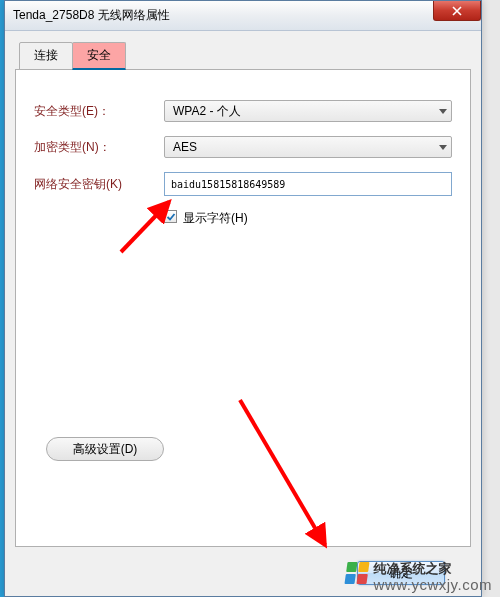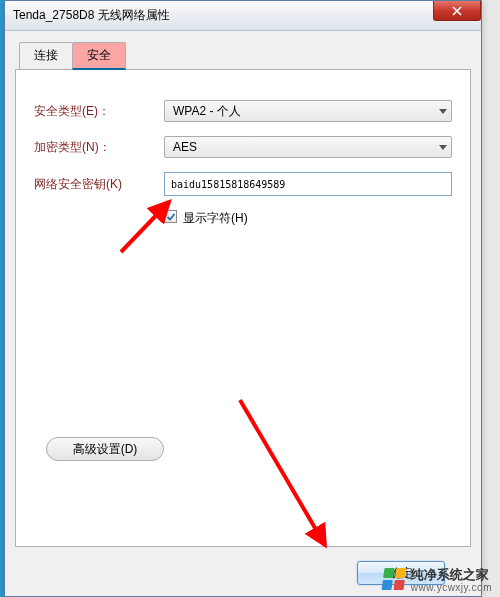--- a/index.html
+++ b/index.html
@@ -28,21 +28,21 @@
     .bottom-bar { position: absolute; bottom: 0; left: 0; right: 0; height: 46px; background: #f0f0f0; display: flex; align-items: center; justify-content: flex-end; padding-right: 36px; margin-left: 35px; }
     .ok-btn { width: 88px; height: 24px; background: linear-gradient(to bottom, #f4f9ff 0%, #d6e8fb 48%, #bedcf7 52%, #cfe5fa 100%); border: 1px solid #5a8fc8; border-radius: 3px; font-size: 12px; cursor: pointer; display: flex; align-items: center; justify-content: center; box-shadow: 0 0 2px rgba(90,143,200,0.5); }
     .arrow-red { position: absolute; pointer-events: none; }
     .arrow1 { left: 113px; top: 190px; width: 70px; height: 70px; }
     .arrow2 { left: 230px; top: 390px; width: 110px; height: 170px; }
     .watermark { position: absolute; right: 8px; bottom: 4px; display: flex; align-items: flex-start; gap: 6px; }
     .wm-logo { width: 22px; height: 22px; display: grid; grid-template-columns: 1fr 1fr; grid-template-rows: 1fr 1fr; gap: 2px; transform: skewX(-8deg); }
     .wm-logo div { border-radius: 1px; }
     .wm-text { display: flex; flex-direction: column; line-height: 1.1; }
     .wm-text-main { font-size: 13px; font-weight: bold; color: #333; }
-    .wm-text-sub { font-size: 10px; color: #666; letter-spacing: 0.5px; }
+    .wm-text-sub { font-size: 15px; color: #666; letter-spacing: 0.5px; }
   </style>
 </head>
 <body>
 
 <div class="window">
   <div class="titlebar">
     <span class="titlebar-text">Tenda_2758D8 无线网络属性</span>
     <div class="close-btn">
       <svg viewBox="0 0 10 10">
           <path d="M1 1 L9 9 M9 1 L1 9" stroke="#fff" stroke-width="1.6" fill="none"></path>

